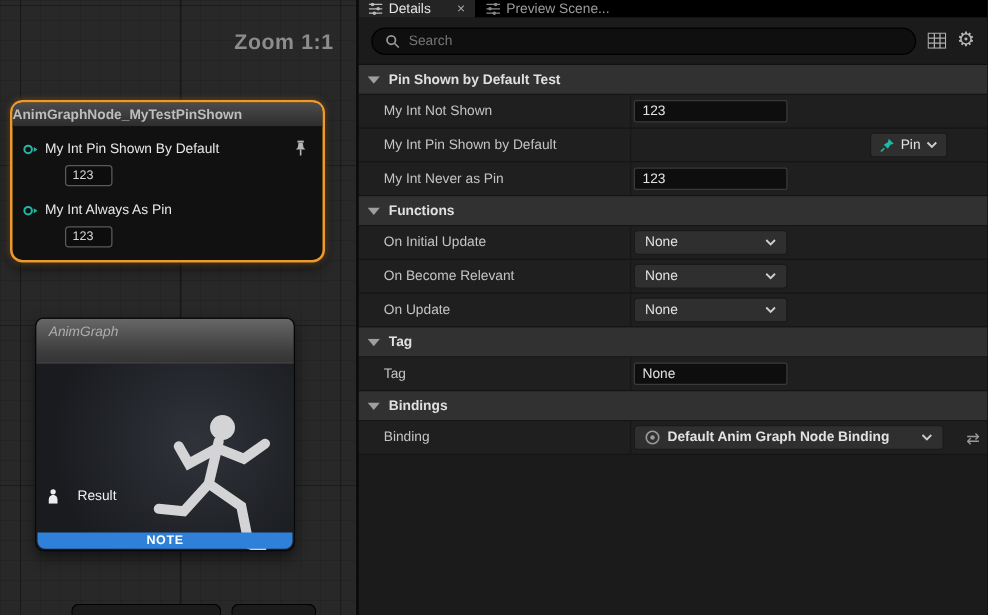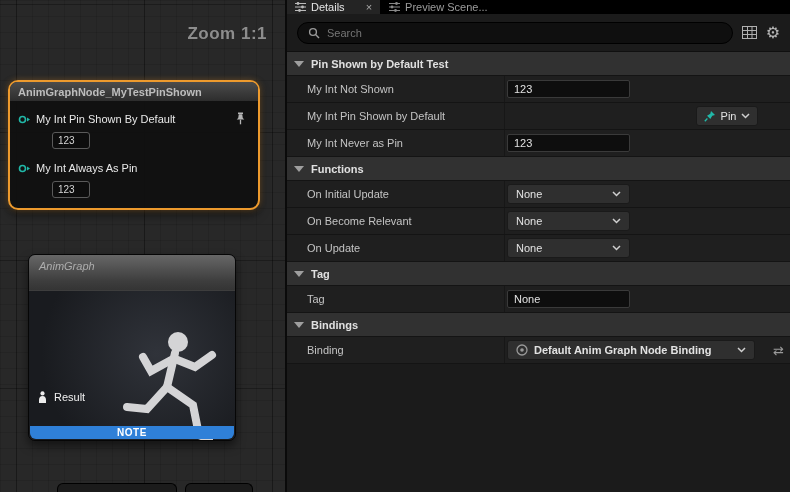--- a/index.html
+++ b/index.html
@@ -26,21 +26,21 @@
   
   .anim-node {
     position:absolute; left:8px; top:80px; width:252px; height:130px;
     background:rgba(16,16,16,0.94);
     border:2px solid #ED9A2D; border-radius:10px;
     box-shadow:0 0 6px rgba(237,154,45,0.35), 0 5px 10px rgba(0,0,0,0.5);
   }
   .anim-node-header {
     height:20px; border-radius:7px 7px 0 0;
     background:linear-gradient(#4c4c4c,#2d2d2d);
-    display:flex; align-items:center; padding:0 8px;
+    display:flex; align-items:center; padding:0 0;
     font-size:11px; font-weight:bold; color:#bdbdbd;
     border-bottom:1px solid #111;
     white-space:nowrap; overflow:hidden;
   }
   .anim-body { padding:8px 8px 0 8px; }
   .pin-row { display:flex; align-items:center; gap:6px; height:18px; position:relative; }
   .pin-row .pin-label { font-size:11px; color:#e8e8e8; white-space:nowrap; }
   .pin-row .pushpin { position:absolute; right:4px; top:2px; }
   .pin-value-row { margin:2px 0 10px 34px; }
   .pin-value-input {
@@ -59,21 +59,21 @@
     padding:4px 10px 3px 10px; height:36px;
     background:linear-gradient(#676767,#3d3d3d 75%,#343434);
     border-bottom:1px solid rgba(0,0,0,0.4);
   }
   .output-title { font-size:12px; font-weight:bold; color:#f2f2f2; }
   .output-subtitle { font-size:11px; font-style:italic; color:#adadad; margin-top:1px; }
   .output-body { position:absolute; left:0; top:36px; right:0; bottom:0;
     background:radial-gradient(circle at 62% 42%, #30333a 0%, #191b1f 75%); }
   .mannequin { position:absolute; right:4px; top:30px; width:112px; height:145px; }
   .result-row {
-    position:absolute; left:8px; top:100px; display:flex; align-items:flex-end; gap:6px;
+    position:absolute; left:8px; top:100px; display:flex; align-items:flex-end; gap:14px;
   }
   .result-label { font-size:11px; color:#f0f0f0; }
   .note-bar {
     position:absolute; left:1px; right:1px; bottom:1px; height:13px;
     background:#2F80D8; color:#fff; font-size:10px; font-weight:bold;
     text-align:center; line-height:13px; border-radius:0 0 6px 6px;
     letter-spacing:0.5px;
   }
 
   .stub-node {

